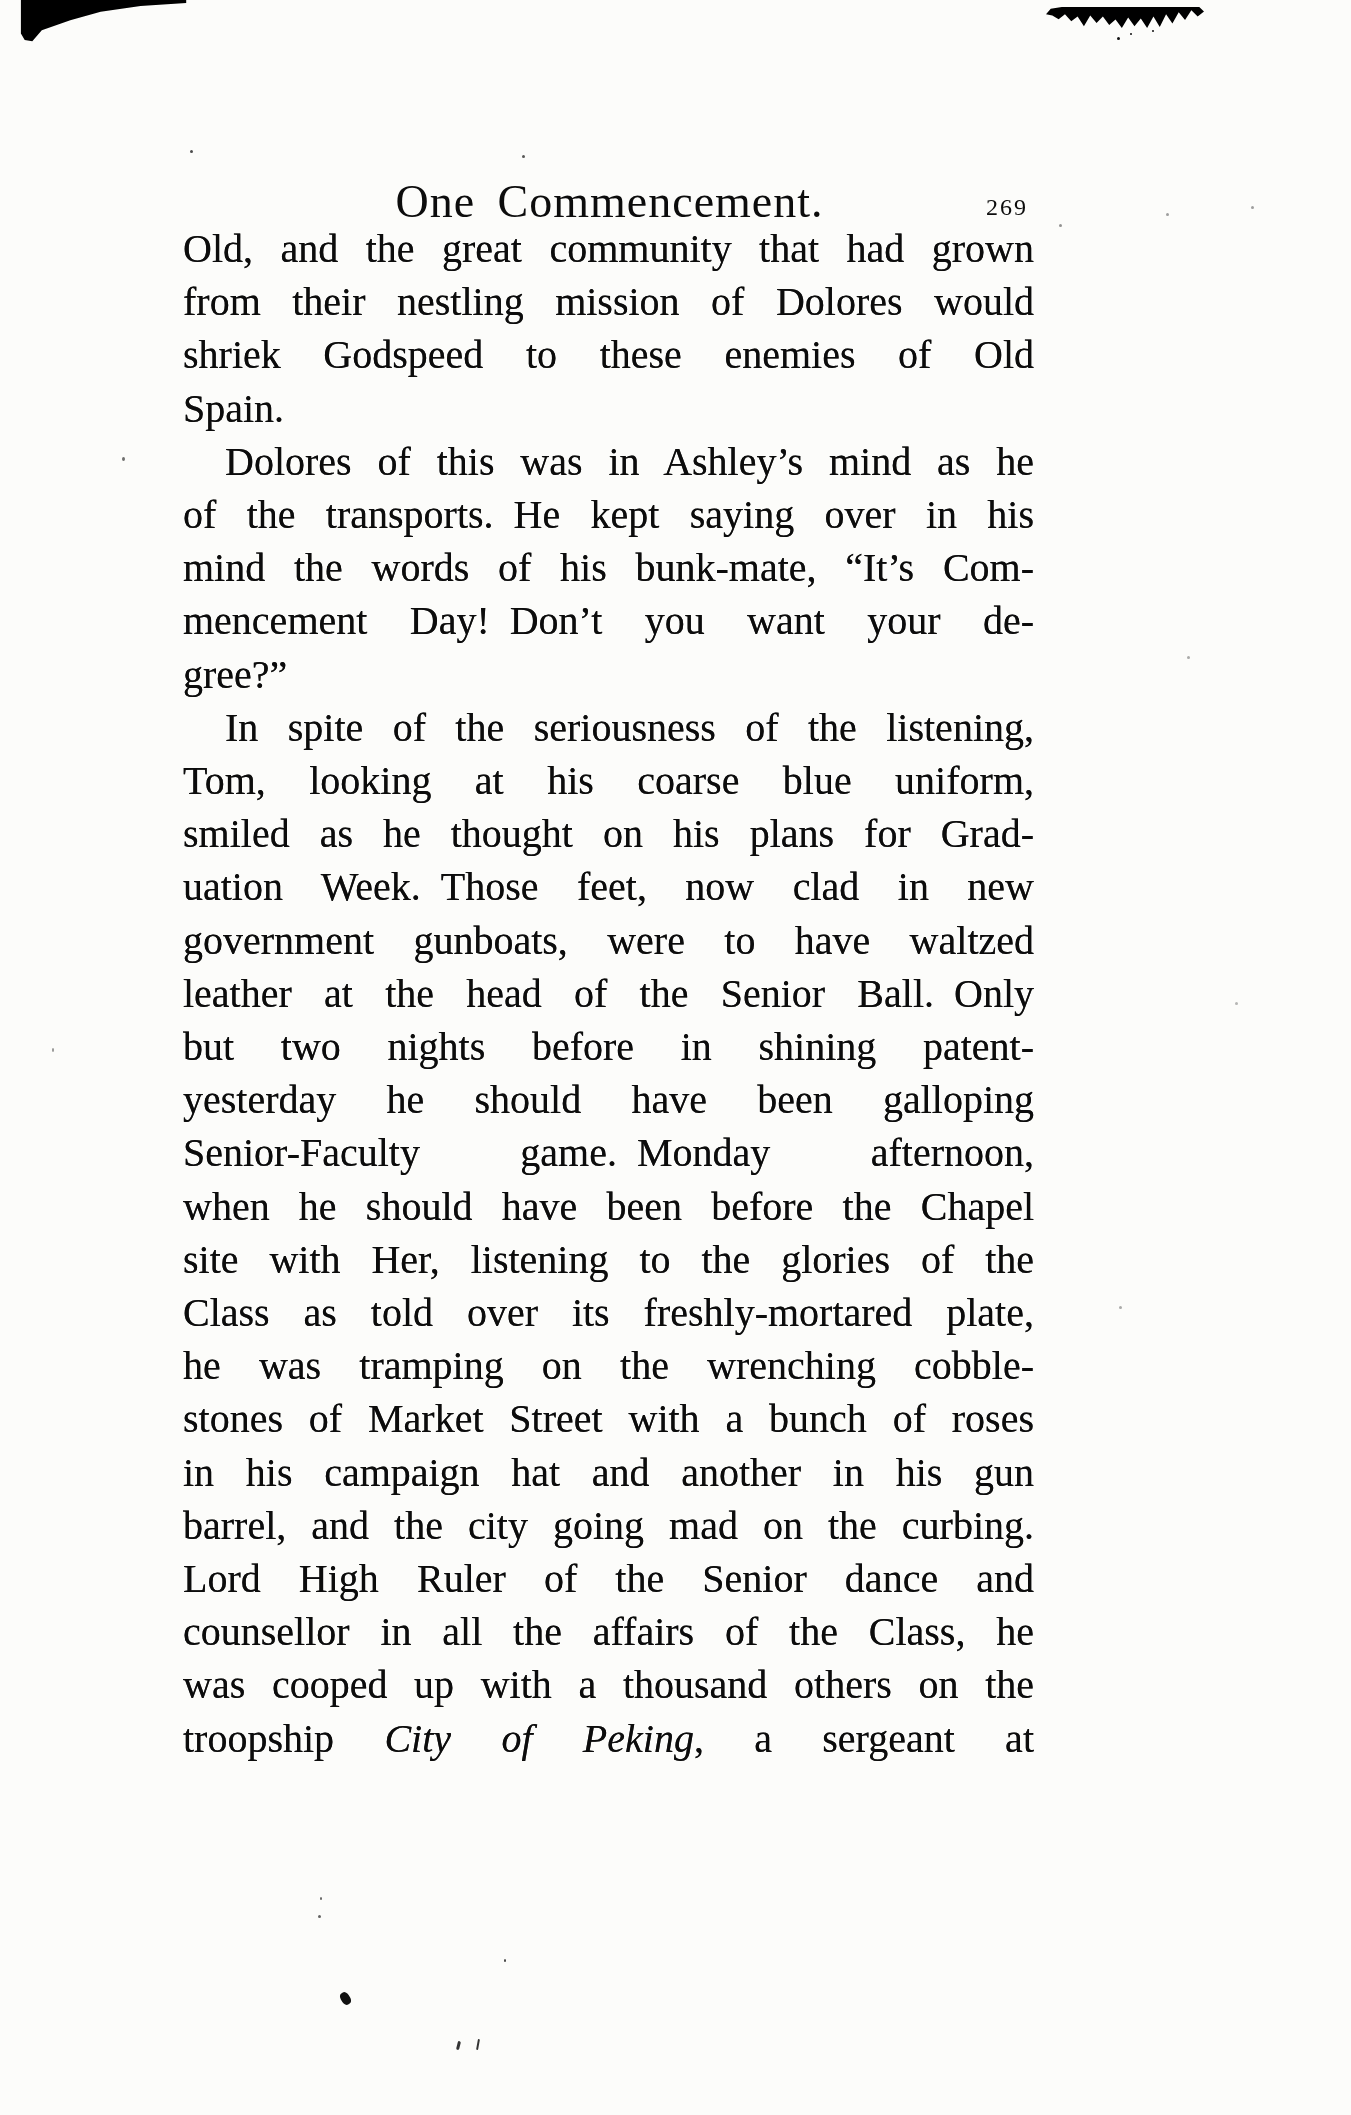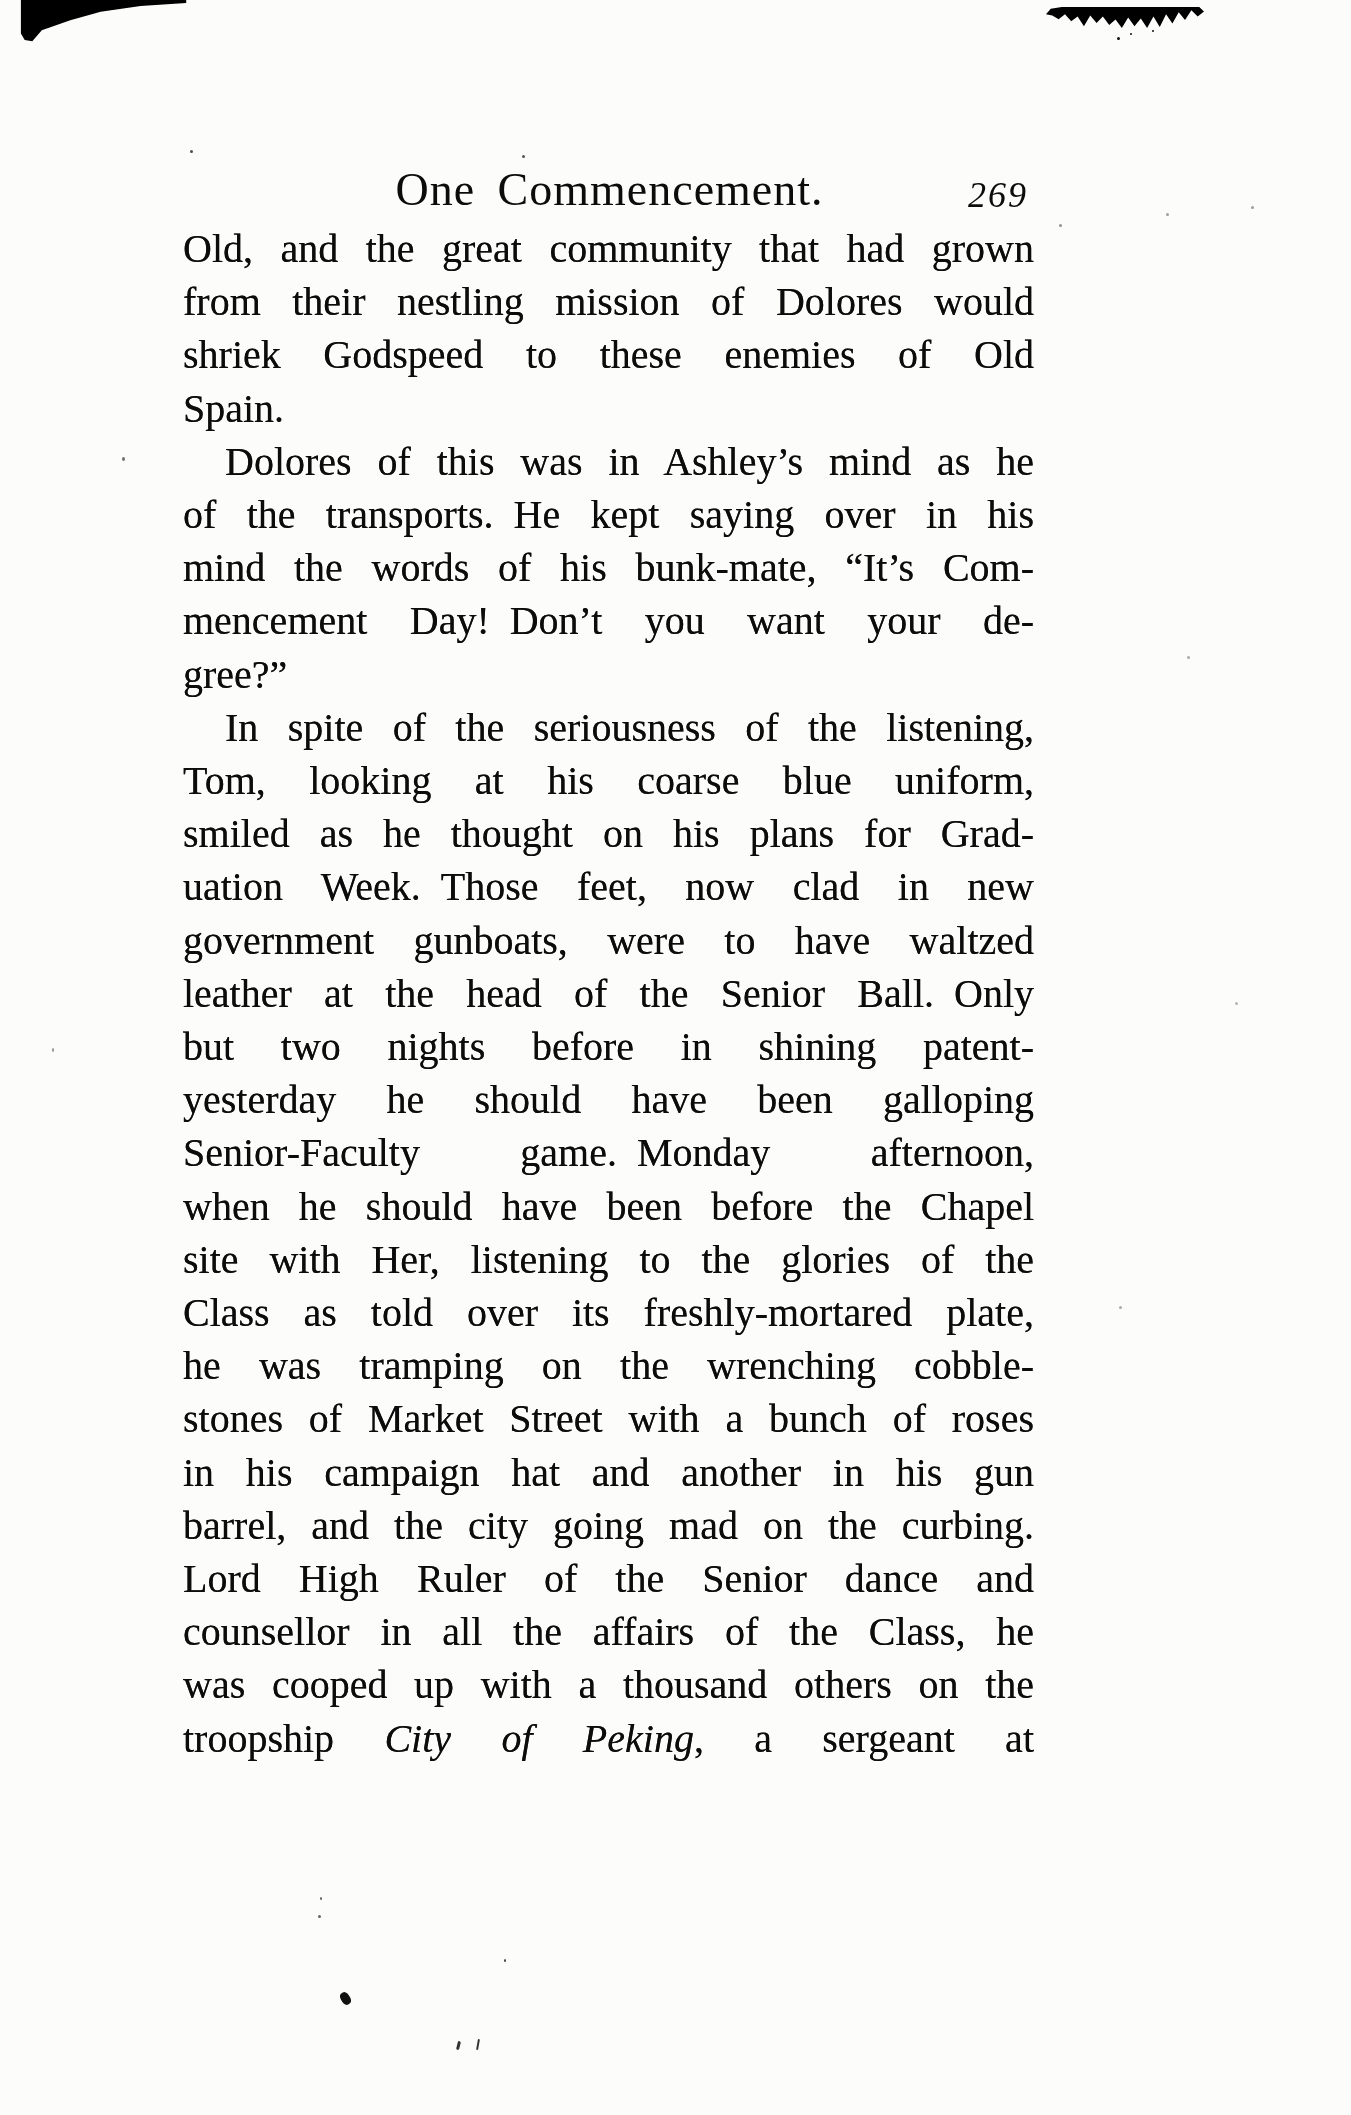--- a/index.html
+++ b/index.html
@@ -7,40 +7,39 @@
     width: 1351px; height: 2115px;
     background: #fcfcfa;
     position: relative;
     overflow: hidden;
     font-family: "Liberation Serif", "DejaVu Serif", serif;
     color: #0c0c0c;
   }
   
   .page-header {
     position: absolute;
-    left: 177px; top: 162px;
+    left: 177px; top: 174px;
     width: 851px; height: 62px; text-align: center;
   }
   .running-head {
     position: absolute;
     left: 50%; top: 0;
     transform: translateX(calc(-50% + 7px));
     font-size: 46px;
     line-height: 56px;
     letter-spacing: 1px;
     word-spacing: 10px;
     white-space: nowrap;
   }
   .folio {
     position: absolute;
     right: 0; top: 10px;
-    font-size: 36px;
+    font-size: 24px;
     line-height: 46px;
     letter-spacing: 2px;
-    font-style: italic;
   }
   
   .text-block {
     position: absolute;
     left: 183px; top: 222px;
     width: 851px;
   }
   .line {
     font-size: 40px;
     line-height: 53.2px;

